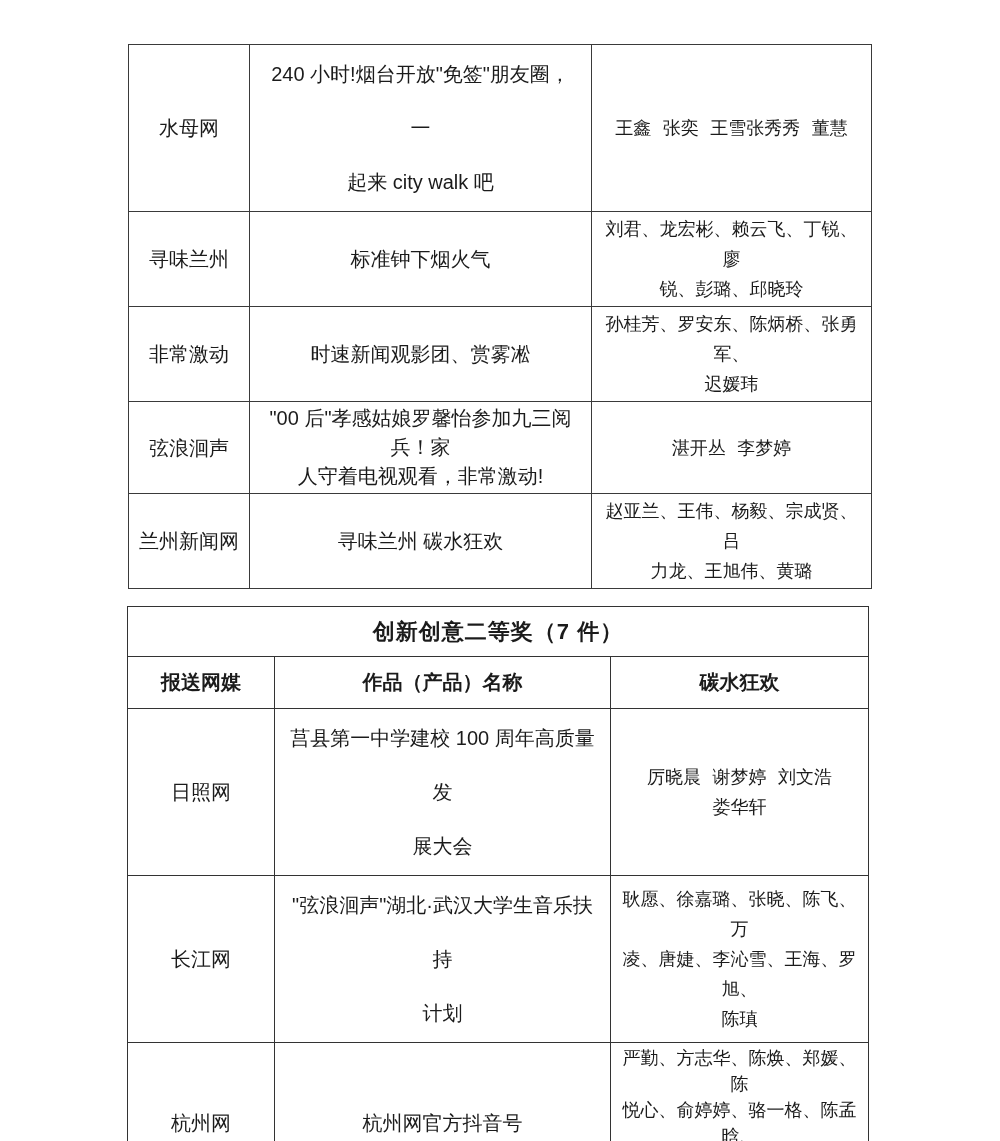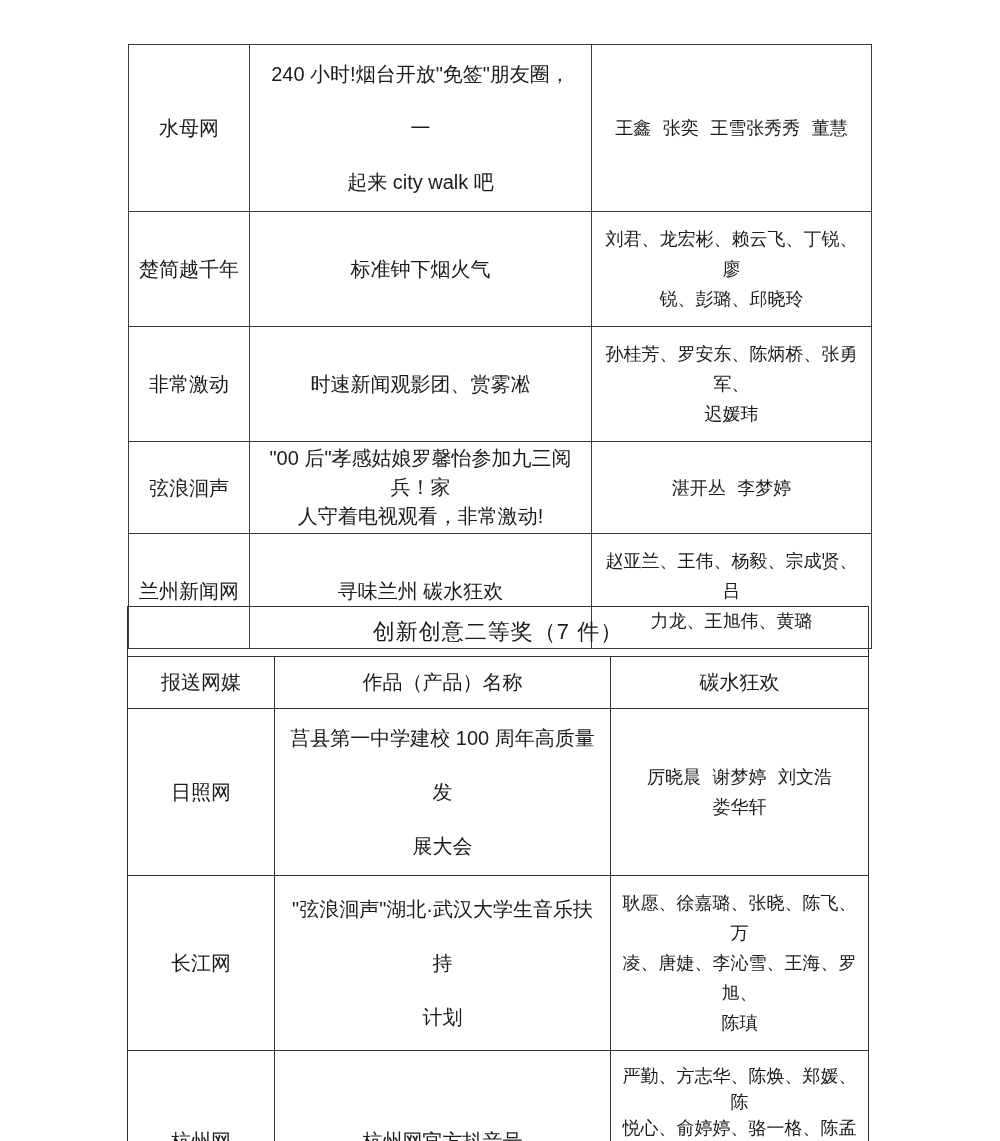--- a/index.html
+++ b/index.html
@@ -40,34 +40,34 @@
     padding: 2px 14px;
   }
   .work.dbl { line-height: 54px; }
   .work.sgl { line-height: 29px; }
   .names {
     font-size: 18px;
     line-height: 30px;
     font-family: "Liberation Serif", "DejaVu Serif", serif;
     white-space: pre-line;
     word-spacing: 7px;
-    padding: 12px 10px;
+    padding: 2px 10px;
   }
   .names.tight { line-height: 26px; }
 
   .t2-title {
     font-size: 22px;
-    font-weight: normal;
+    font-weight: bold;
     font-family: "Liberation Sans", "DejaVu Sans", sans-serif;
     letter-spacing: 1px;
     margin-top: 35px;
   }
   .t2-colhead {
     font-size: 20px;
-    font-weight: normal;
+    font-weight: bold;
     font-family: "Liberation Serif", "DejaVu Serif", serif;
     text-align: center;
   }
 </style>
 </head>
 <body>
 
 <div class="doc">
 
   <table class="t1">
@@ -77,21 +77,21 @@
       <col style="width:280px">
     </colgroup>
     <tbody>
       <tr style="height:106px">
         <td class="media">水母网</td>
         <td class="work dbl">240 小时!烟台开放"免签"朋友圈，一
 起来 city walk 吧</td>
         <td class="names">王鑫 张奕 王雪张秀秀 董慧</td>
       </tr>
       <tr style="height:80px">
-        <td class="media">楚简越千年</td>
+        <td class="media">寻味兰州</td>
         <td class="work sgl">标准钟下烟火气</td>
         <td class="names">刘君、龙宏彬、赖云飞、丁锐、廖
 锐、彭璐、邱晓玲</td>
       </tr>
       <tr style="height:78px">
         <td class="media">非常激动</td>
         <td class="work sgl">时速新闻观影团、赏雾凇</td>
         <td class="names">孙桂芳、罗安东、陈炳桥、张勇军、
 迟媛玮</td>
       </tr>

